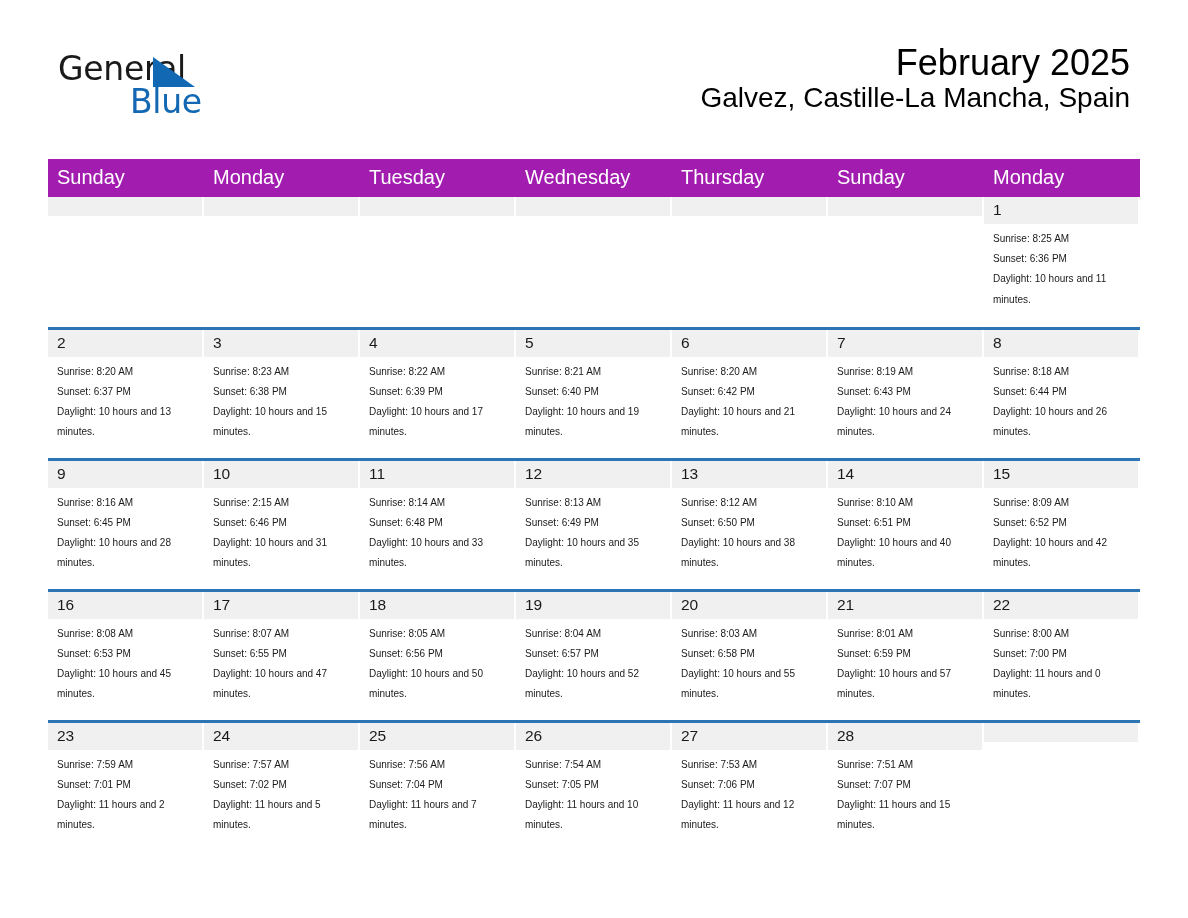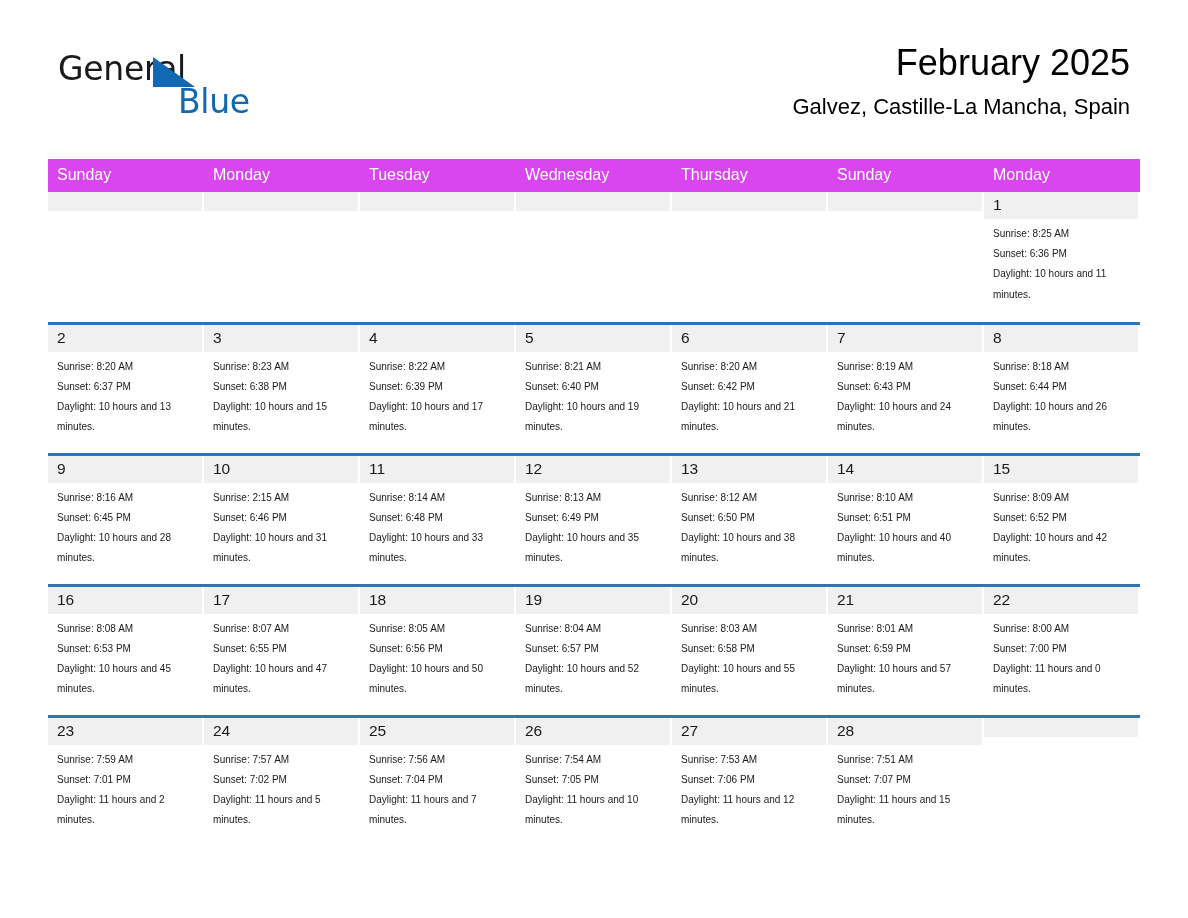--- a/index.html
+++ b/index.html
@@ -59,59 +59,58 @@
   .logo-blue {
     position: absolute;
     left: 72px;
     top: 33px;
     font-size: 33px;
     font-weight: 400;
     letter-spacing: -0.3px;
     color: #1268b3;
     line-height: 1;
     font-family: "DejaVu Sans", sans-serif;
-    margin-left: 48px;
   }
   .title-block {
     position: absolute;
     right: 58px;
     top: 44px;
     text-align: right;
   }
   .cal-title {
     font-size: 36px;
     font-weight: 400;
     line-height: 1.05;
     color: #000;
     letter-spacing: 0px;
   }
   .cal-subtitle {
-    margin-top: 12px;
-    font-size: 22px;
+    margin-top: 0;
+    font-size: 28px;
     font-weight: 400;
     color: #000;
     letter-spacing: 0px;
   }
 
   
   .calendar {
     position: absolute;
     left: 48px;
     top: 159px;
     width: 1092px;
   }
   table.cal {
     width: 1092px;
     border-collapse: collapse;
     table-layout: fixed;
   }
   table.cal th {
-    background: #d946ef;
+    background: #a21caf;
     color: #ffffff;
-    font-size: 16px;
+    font-size: 20px;
     font-weight: 400;
     text-align: left;
     padding: 7px 0 8px 9px;
     height: 18px;
     box-sizing: border-box;
     border: none;
   }
   td.daycell {
     vertical-align: top;
     padding: 0;

